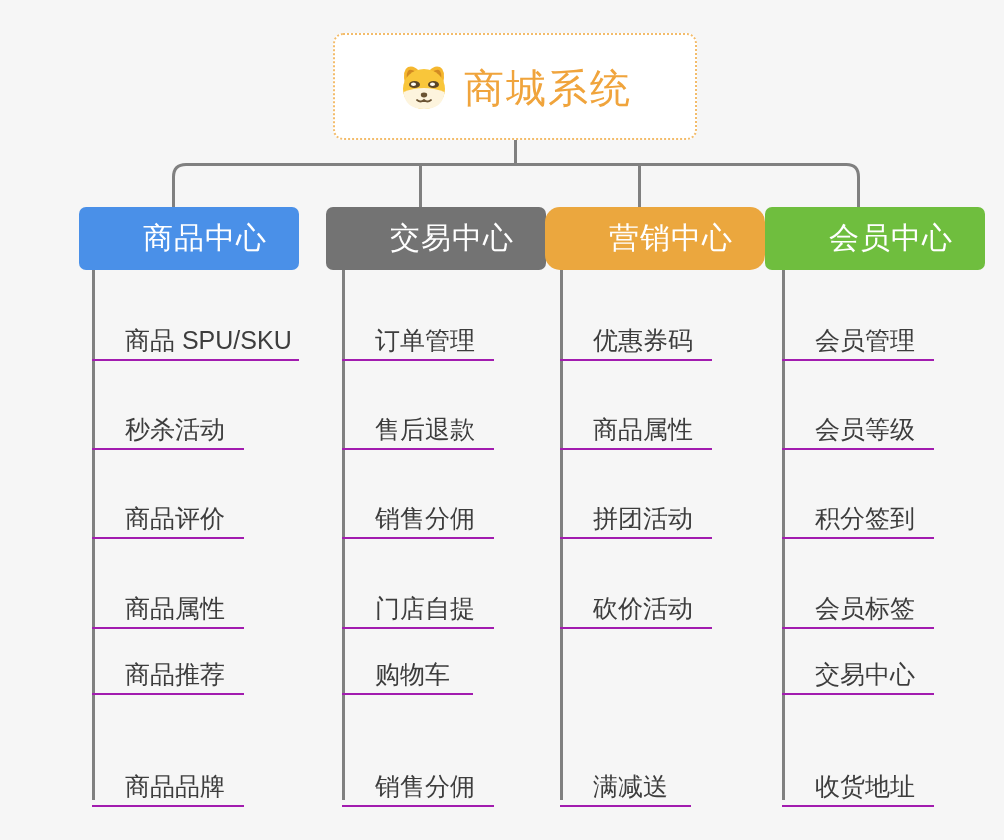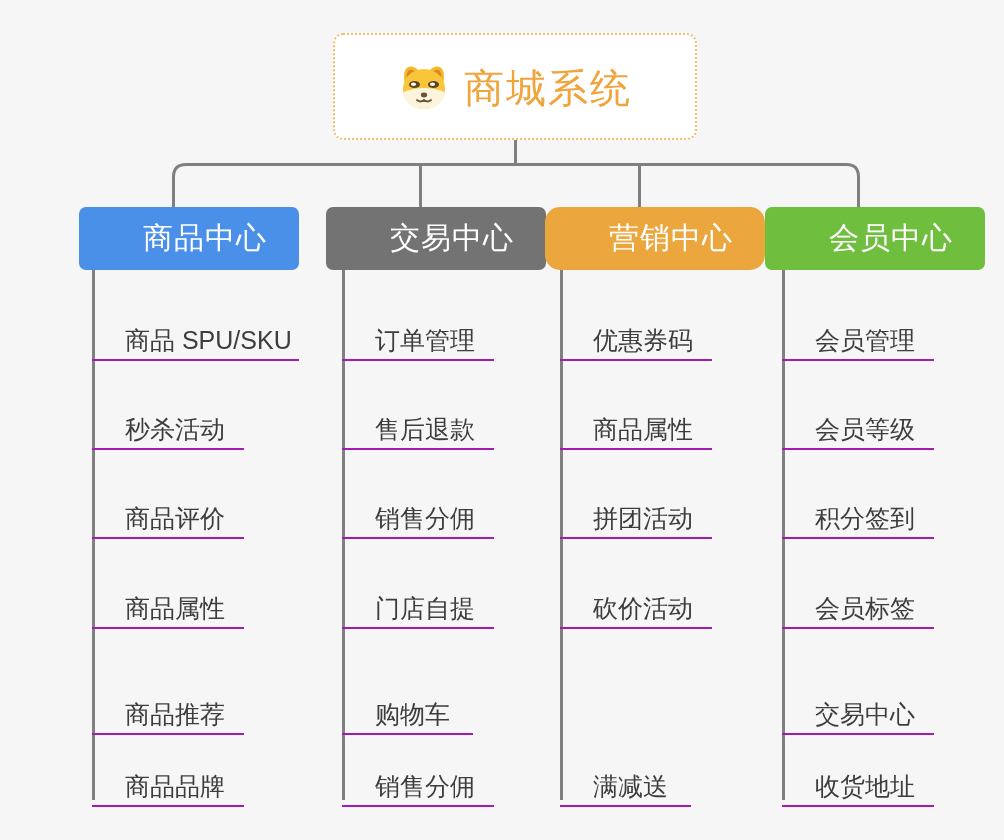--- a/index.html
+++ b/index.html
@@ -65,21 +65,21 @@
     z-index: 1;
   }
   .c1 { left: 72px;  }
   .c2 { left: 322px; }
   .c3 { left: 540px; }
   .c4 { left: 762px; }
   .r1 { top: 308px; }
   .r2 { top: 397px; }
   .r3 { top: 486px; }
   .r4 { top: 576px; }
-  .r5 { top: 682px; }
+  .r5 { top: 642px; }
   .r6 { top: 754px; }
   .w-std   { width: 119px; text-align: right; }  
   .w-wide  { width: 174px; }  
   .w-short { width: 98px;  }  
 </style>
 </head>
 <body>
 
 <div class="canvas">
 

